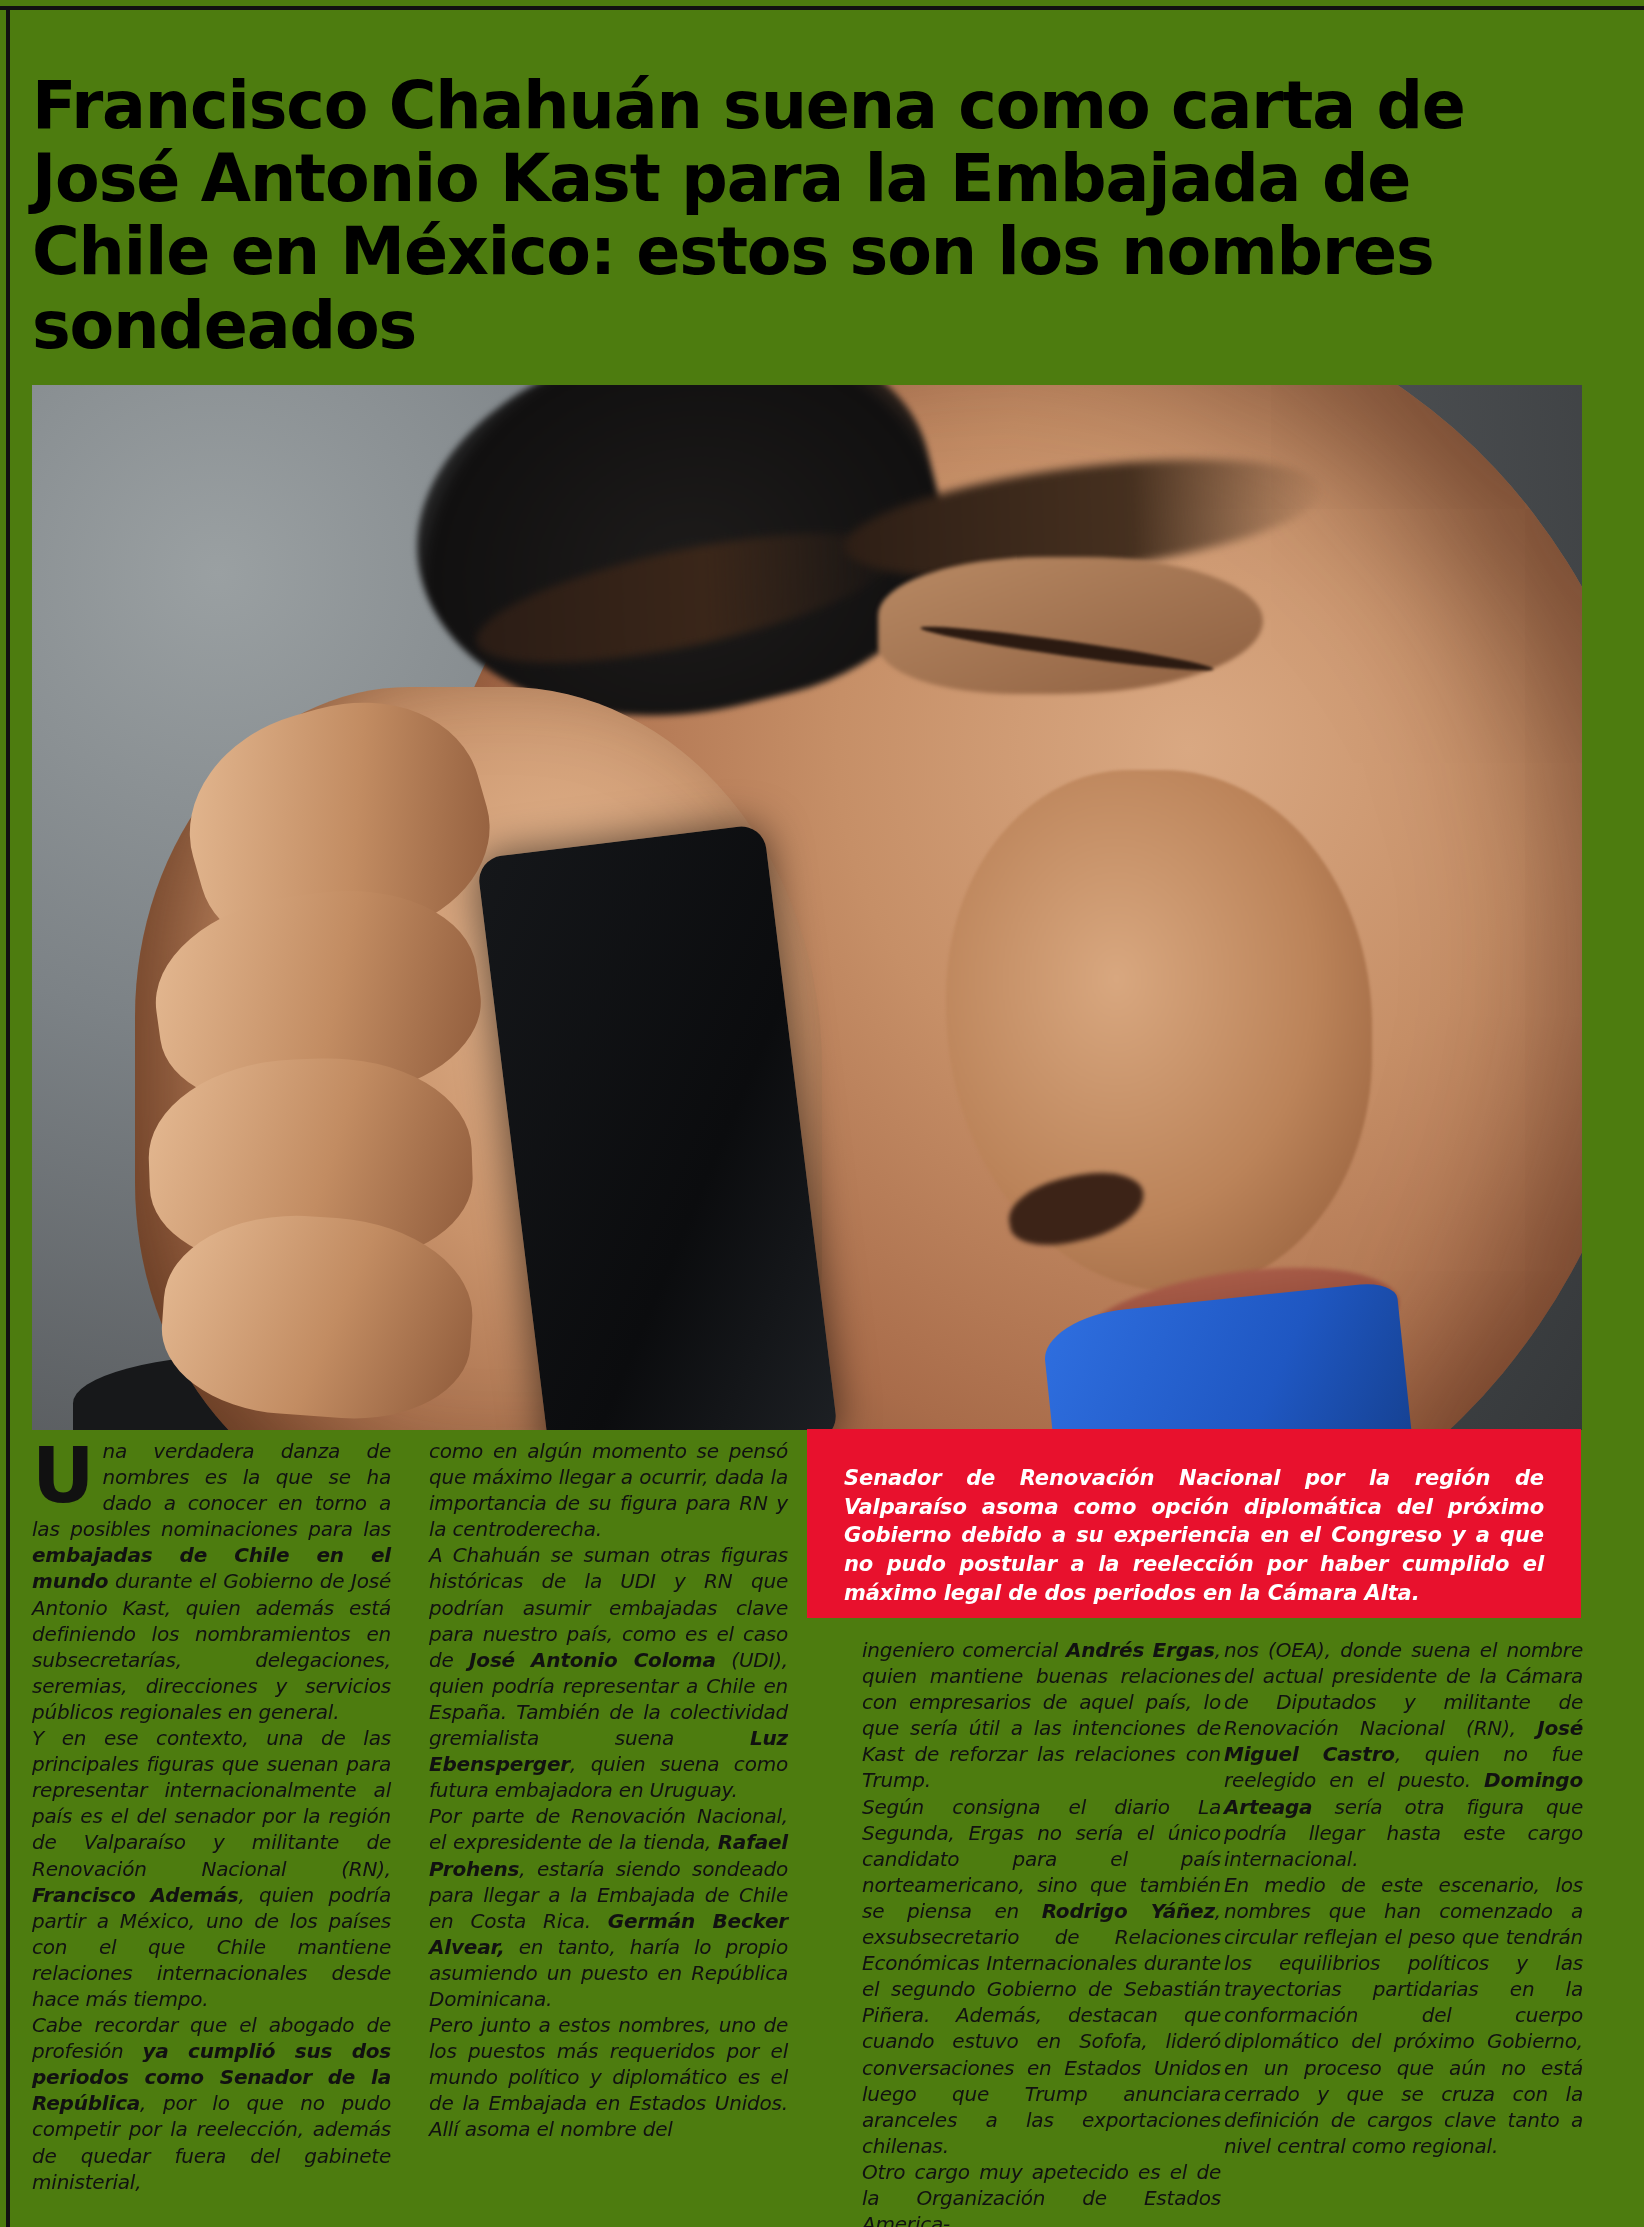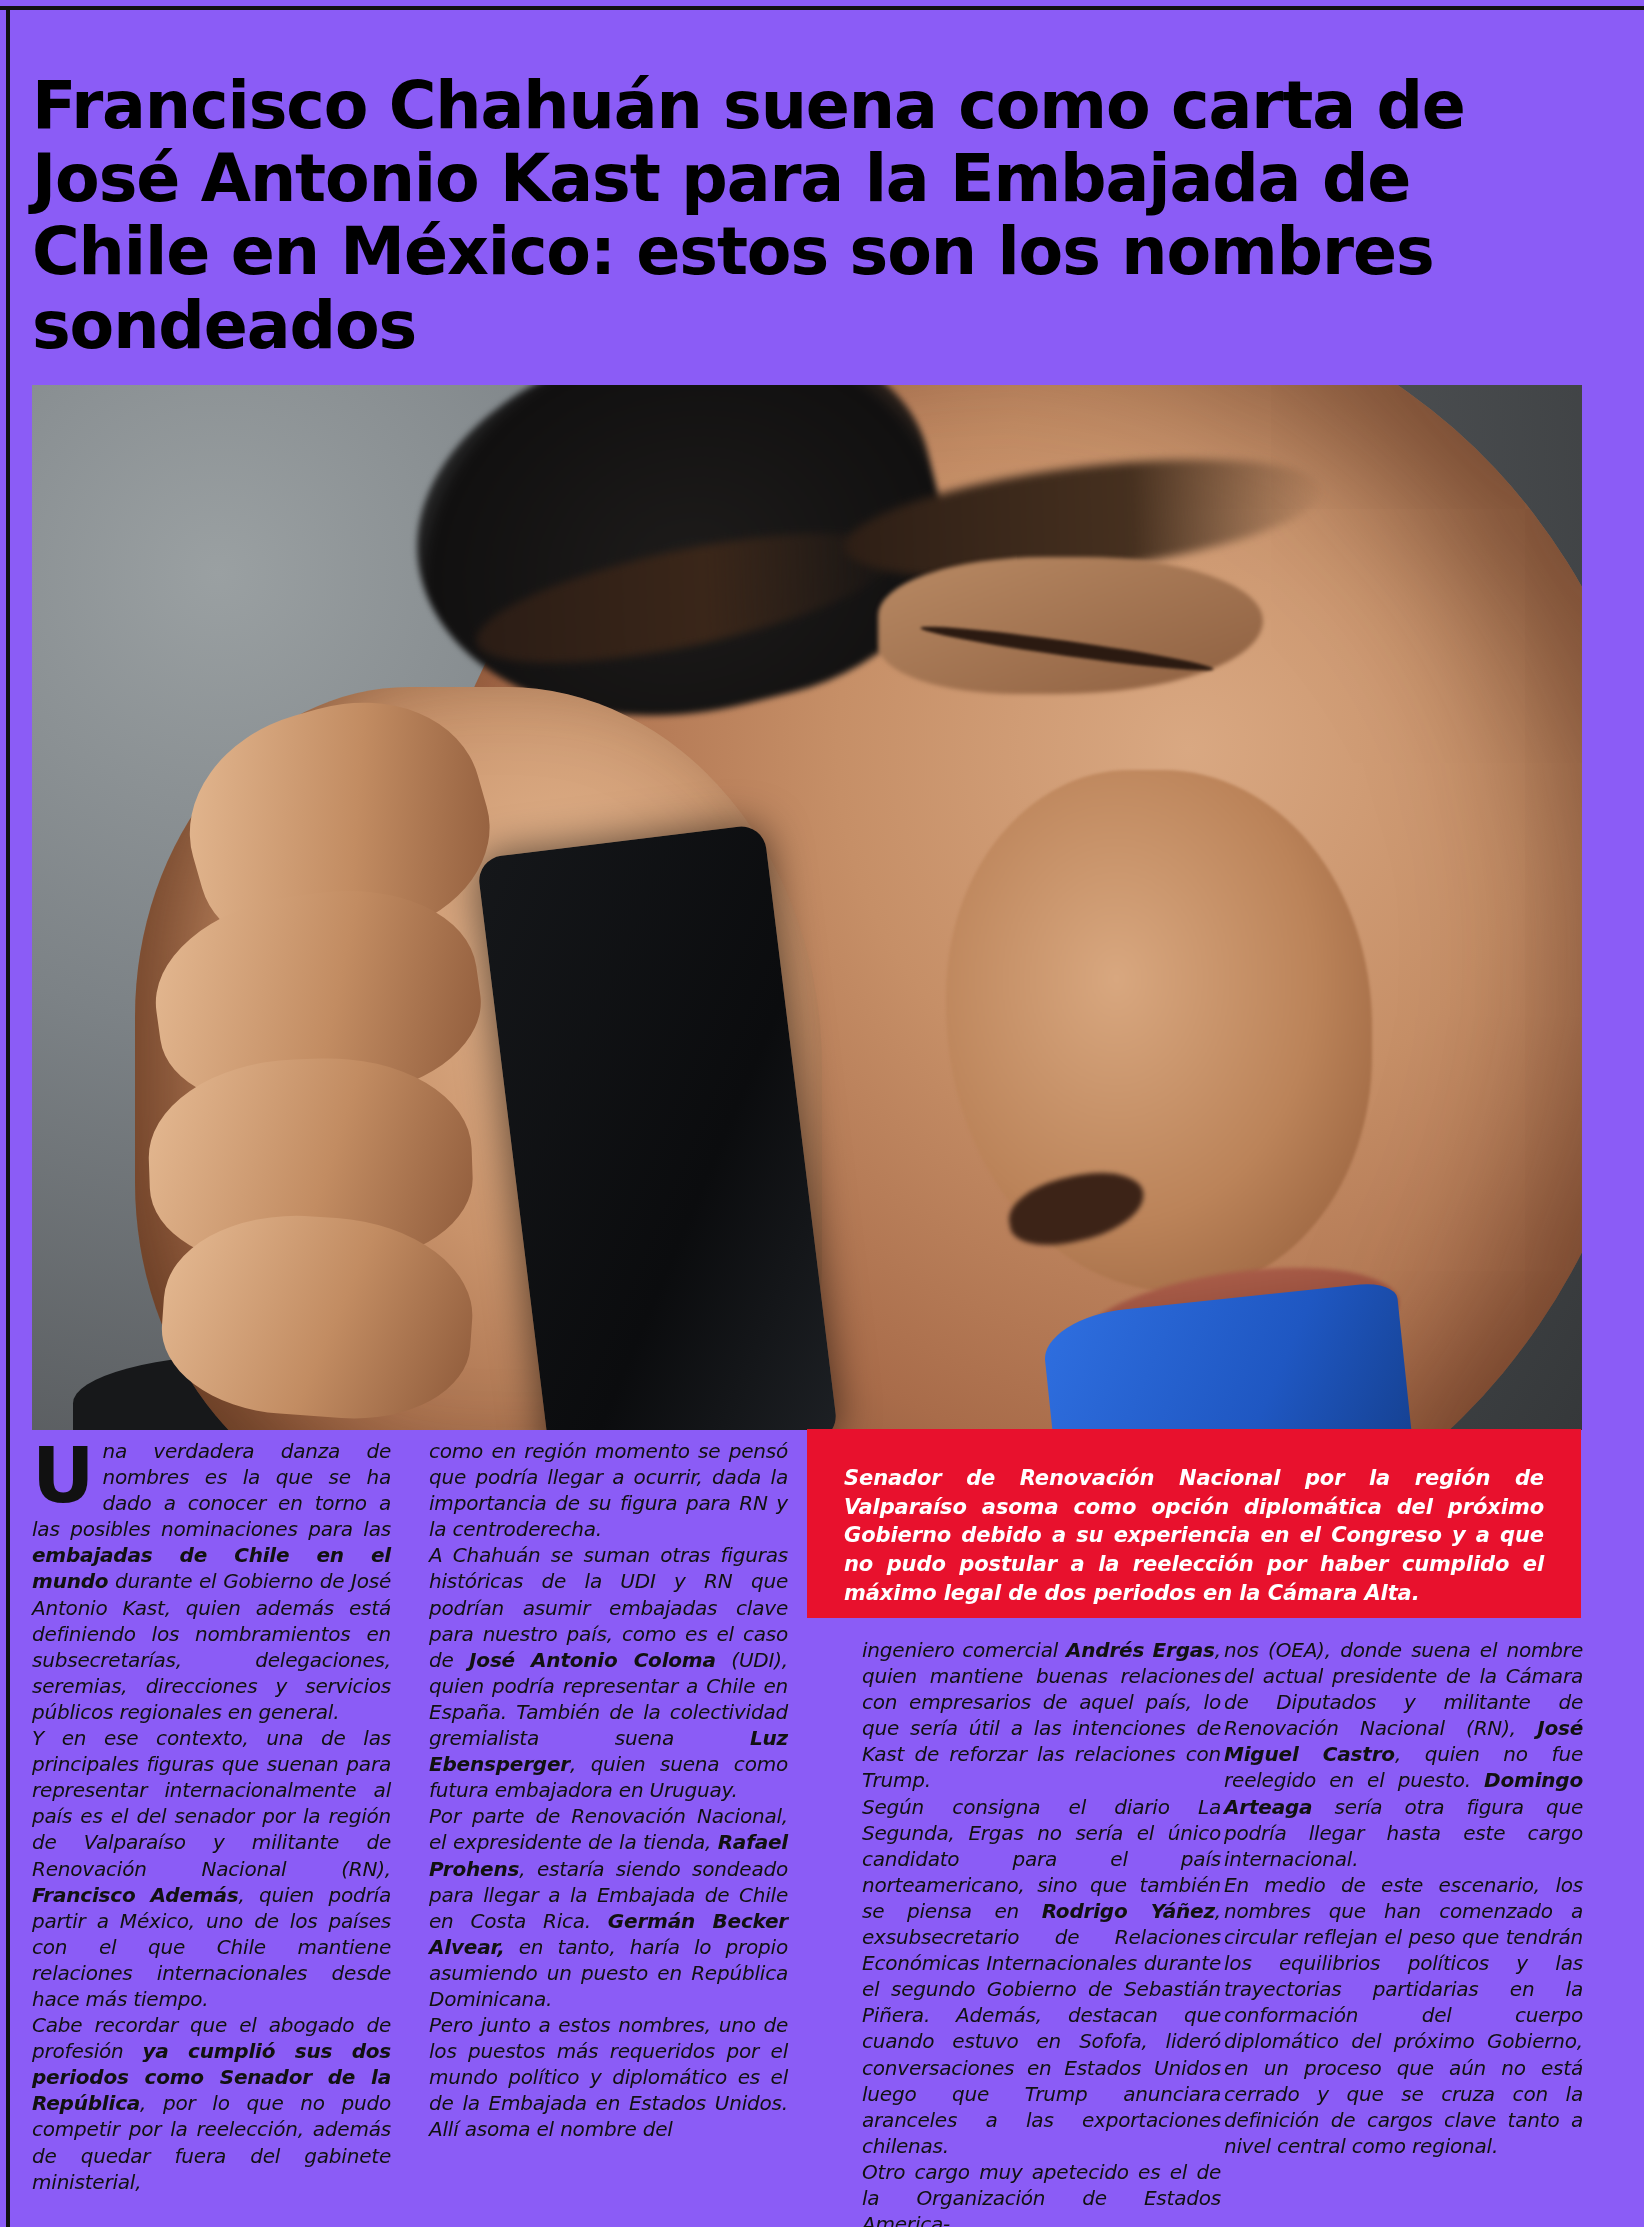--- a/index.html
+++ b/index.html
@@ -15,21 +15,21 @@
     color: #111111;
     overflow: hidden;
     position: relative;
   }
   .page {
     position: relative;
     width: 1644px;
     height: 2227px;
     box-sizing: border-box;
     padding: 0 29px;
-    background: #8b5cf6;
+    background: #4d7c0f;
   }
 
   
   .top-rule {
     position: absolute;
     left: 0;
     top: 5.5px;
     width: 1644px;
     height: 4.8px;
     background: #111111;
@@ -324,21 +324,21 @@
     <div class="col col-1">
       <span class="dropcap">U</span>
       <div>
           <p>na verdadera danza de nombres es la que se ha dado a conocer en torno a las posibles nominaciones para las <b>embajadas de Chile en el mundo</b> durante el Gobierno de José Antonio Kast, quien además está definiendo los nombramientos en subsecretarías, delegaciones, seremias, direcciones y servicios públicos regionales en general.</p>
           <p>Y en ese contexto, una de las principales figuras que suenan para representar internacionalmente al país es el del senador por la región de Valparaíso y militante de Renovación Nacional (RN), <b>Francisco Además</b>, quien podría partir a México, uno de los países con el que Chile mantiene relaciones internacionales desde hace más tiempo.</p>
           <p>Cabe recordar que el abogado de profesión <b>ya cumplió sus dos periodos como Senador de la República</b>, por lo que no pudo competir por la reelección, además de quedar fuera del gabinete ministerial,</p>
         </div>
     </div>
     <div class="col col-2">
       <div>
-          <p>como en región momento se pensó que podría llegar a ocurrir, dada la importancia de su figura para RN y la centroderecha.</p>
+          <p>como en algún momento se pensó que máximo llegar a ocurrir, dada la importancia de su figura para RN y la centroderecha.</p>
           <p>A Chahuán se suman otras figuras históricas de la UDI y RN que podrían asumir embajadas clave para nuestro país, como es el caso de <b>José Antonio Coloma</b> (UDI), quien podría representar a Chile en España. También de la colectividad gremialista suena <b>Luz Ebensperger</b>, quien suena como futura embajadora en Uruguay.</p>
           <p>Por parte de Renovación Nacional, el expresidente de la tienda, <b>Rafael Prohens</b>, estaría siendo sondeado para llegar a la Embajada de Chile en Costa Rica. <b>Germán Becker Alvear,</b> en tanto, haría lo propio asumiendo un puesto en República Dominicana.</p>
           <p>Pero junto a estos nombres, uno de los puestos más requeridos por el mundo político y diplomático es el de la Embajada en Estados Unidos. Allí asoma el nombre del</p>
         </div>
     </div>
     <div class="col col-3">
       <div>
           <p>ingeniero comercial <b>Andrés Ergas</b>, quien mantiene buenas relaciones con empresarios de aquel país, lo que sería útil a las intenciones de Kast de reforzar las relaciones con Trump.</p>
           <p>Según consigna el diario La Segunda, Ergas no sería el único candidato para el país norteamericano, sino que también se piensa en <b>Rodrigo Yáñez</b>, exsubsecretario de Relaciones Económicas Internacionales durante el segundo Gobierno de Sebastián Piñera. Además, destacan que cuando estuvo en Sofofa, lideró conversaciones en Estados Unidos luego que Trump anunciara aranceles a las exportaciones chilenas.</p>
           <p>Otro cargo muy apetecido es el de la Organización de Estados America-</p>

